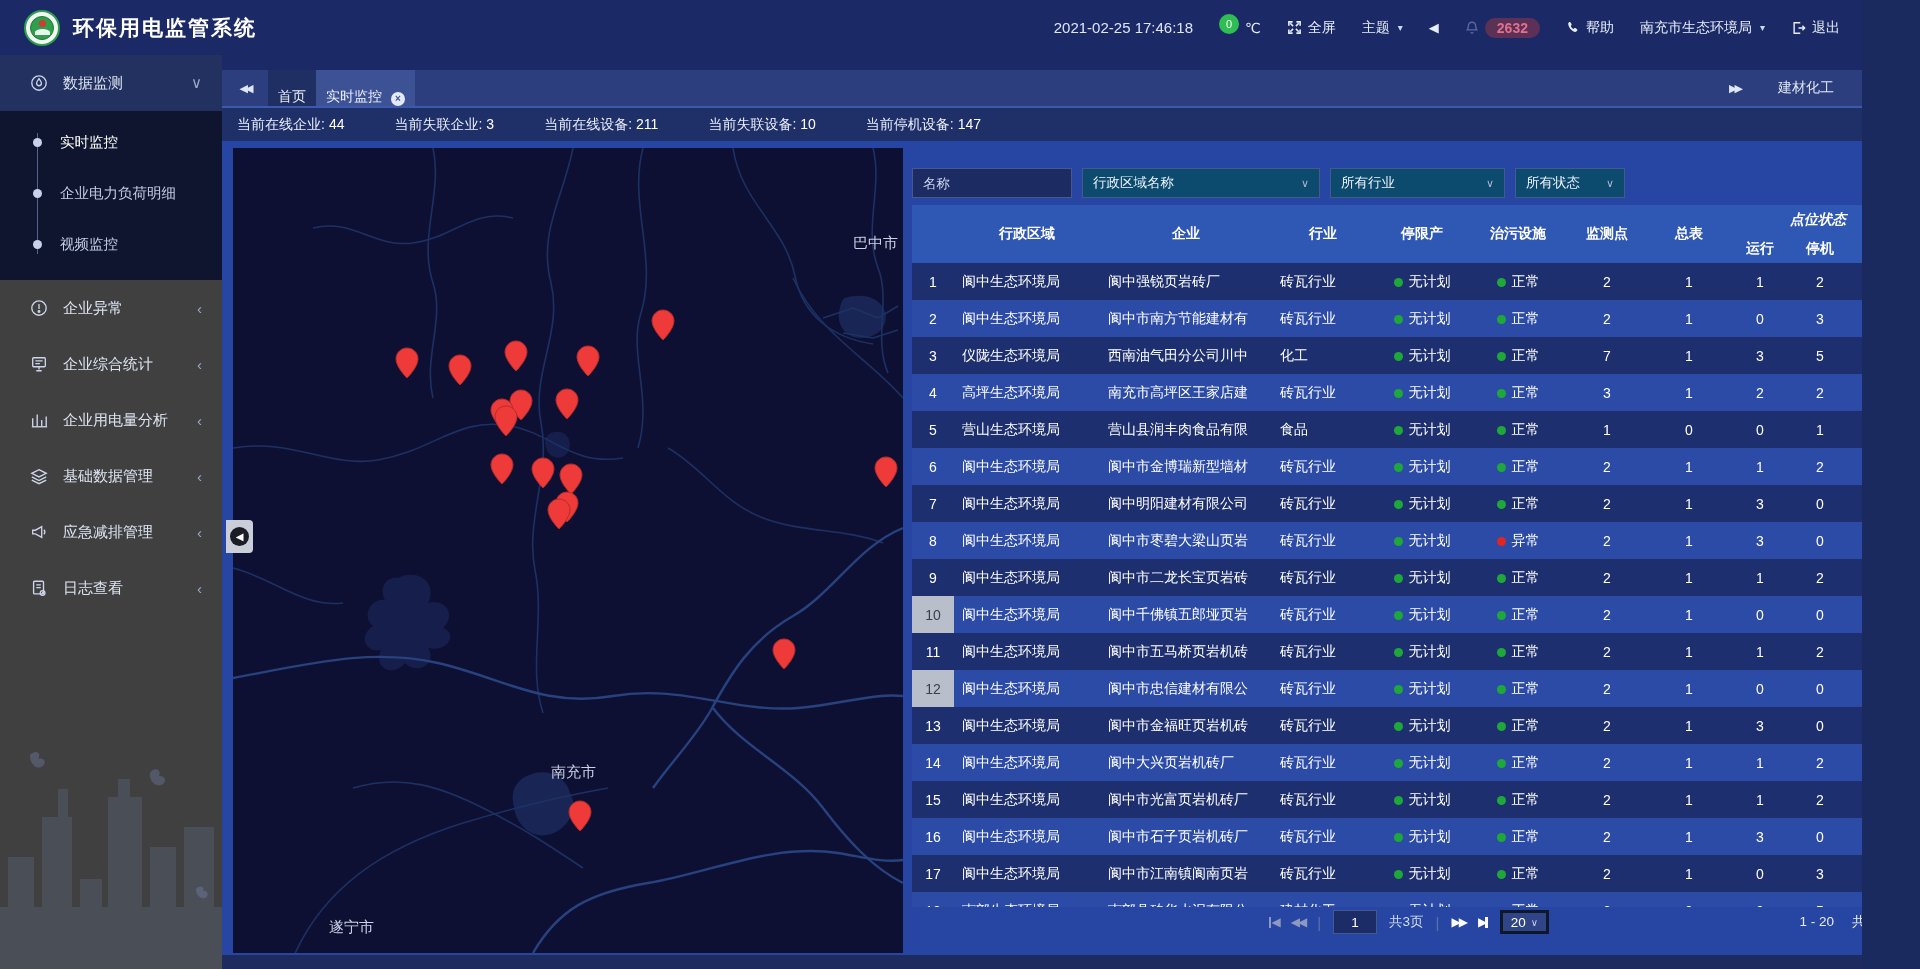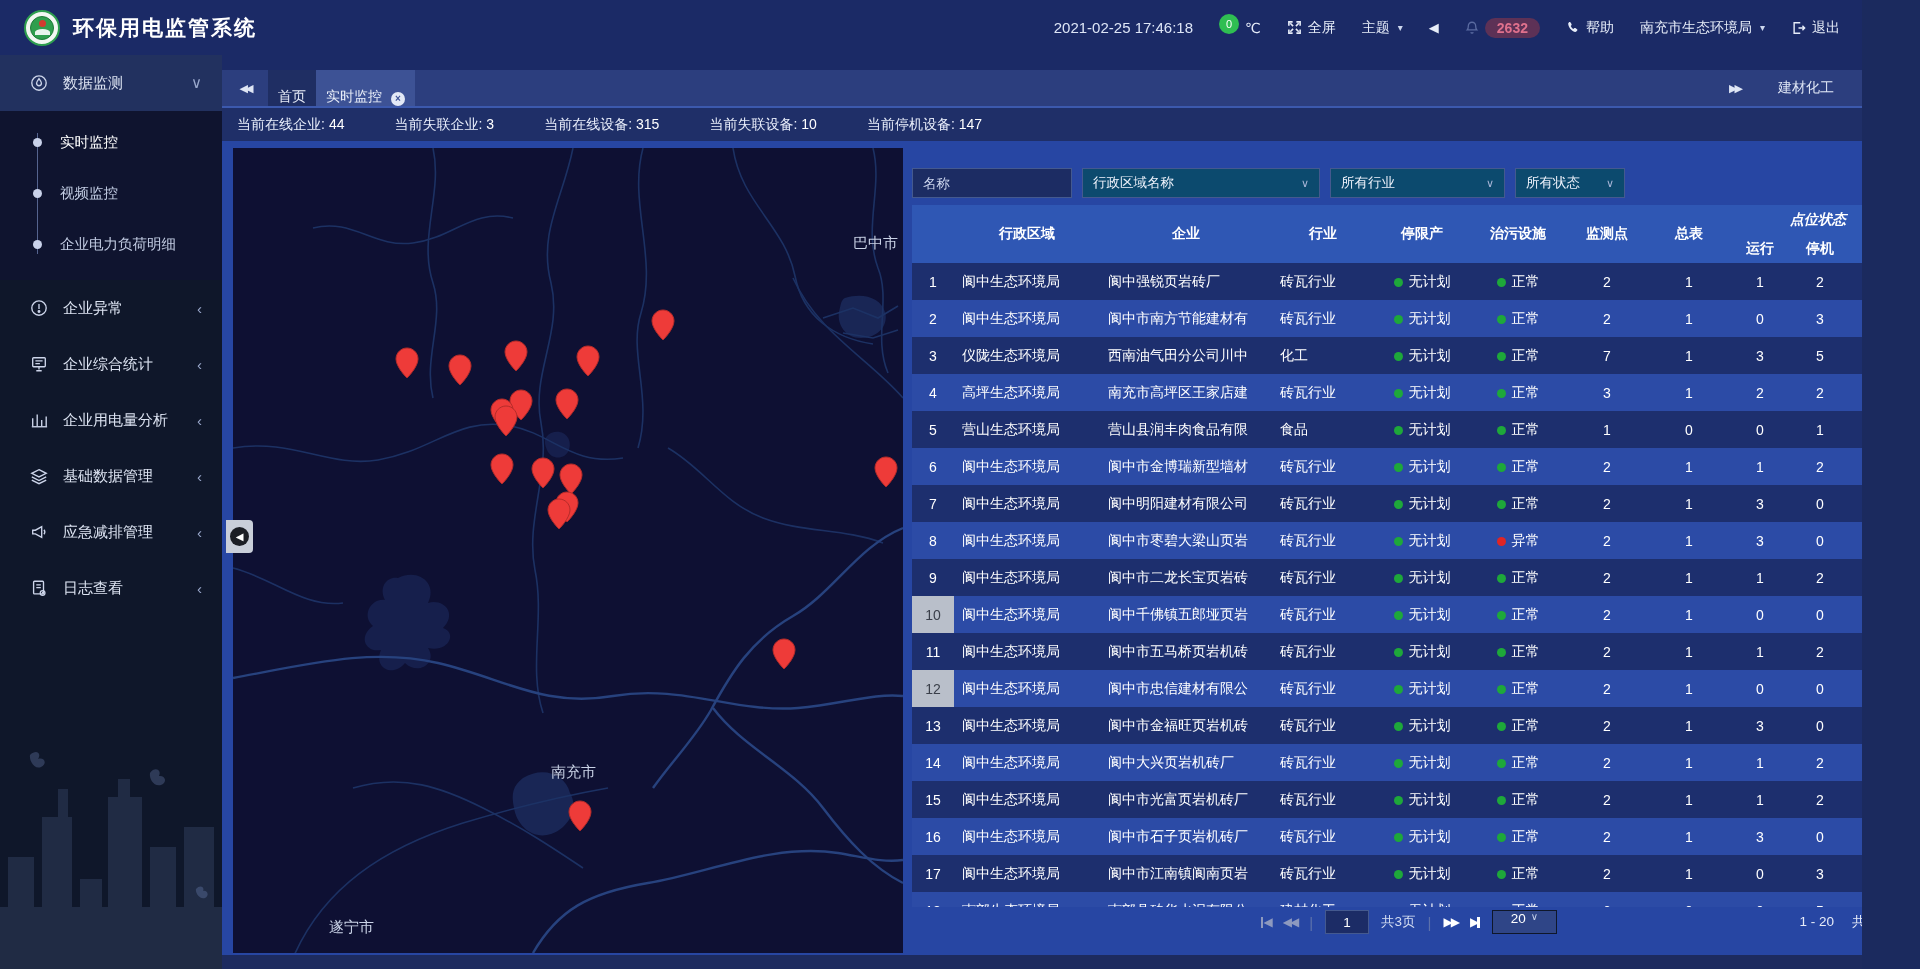--- a/index.html
+++ b/index.html
@@ -18,21 +18,21 @@
   .h-item { display:flex; align-items:center; gap:6px; margin-left:26px; cursor:default; white-space:nowrap; }
   .datetime { font-size:15px; color:#dde5f6; }
   .temp-circle { width:20px; height:20px; border-radius:50%; background:#2fbe52; color:#fff; font-size:11px; display:flex; align-items:center; justify-content:center; margin-top:-8px; }
   .caret { font-size:10px; color:#cdd7ee; margin-left:2px; }
   .speaker { font-size:13px; color:#e7edf9; }
   .badge-pill { background:#5d3156; color:#e0718d; border-radius:10px; padding:2px 12px; font-size:14px; font-weight:bold; }
   .bell-dim { color:#5a6aa0; display:flex; }
   .hicon { display:flex; align-items:center; }
 
   
-  .sidebar { position:absolute; left:0; top:55px; bottom:0; width:222px; background:#0f172a; z-index:4; overflow:hidden; }
+  .sidebar { position:absolute; left:0; top:55px; bottom:0; width:222px; background:#404040; z-index:4; overflow:hidden; }
   .menu-item { height:56px; display:flex; align-items:center; padding-left:30px; color:#dde4f2; font-size:15px; cursor:pointer; position:relative; }
   .menu-item .mi-icon { width:18px; height:18px; margin-right:15px; color:#cdd5ea; display:flex; align-items:center; justify-content:center; }
   .menu-item .mi-chev { margin-left:auto; margin-right:20px; color:#9aa8cc; font-size:15px; }
   .menu-item.section-open { background:#22315f; }
   .submenu { background:#0f142f; position:relative; padding:6px 0 10px; }
   .submenu::before { content:""; position:absolute; left:37px; top:22px; bottom:26px; width:1px; background:#55648f; }
   .submenu-item { height:51px; display:flex; align-items:center; padding-left:60px; color:#c3cde4; font-size:14.5px; cursor:pointer; position:relative; }
   .submenu-item .dot { position:absolute; left:33px; width:9px; height:9px; border-radius:50%; background:#c9d2ea; }
   .submenu-item.active { color:#ffffff; }
   .skyline { position:absolute; bottom:0; left:0; width:222px; pointer-events:none; }
@@ -86,21 +86,21 @@
   .vscroll { position:absolute; right:0; top:0; bottom:0; width:8px; background:rgba(120,140,190,0.25); }
   .vscroll .thumb { position:absolute; left:0; width:8px; top:500px; height:98px; background:#a9b3ce; border-radius:4px; }
 
   .pagination { height:30px; margin-top:0; display:flex; align-items:center; justify-content:center; position:relative; color:#d5def2; font-size:13.5px; gap:12px; }
   .pg-btn { display:flex; align-items:center; cursor:pointer; font-size:12px; letter-spacing:-2px; }
   .pg-btn.disabled { color:#8d99bf; }
   .pg-btn.enabled { color:#ffffff; }
   .vbar { width:2.5px; height:11px; background:currentColor; display:inline-block; letter-spacing:0; }
   .pg-div { color:#5c71ab; font-size:15px; }
   .pg-input { width:44px; height:24px; background:#1c2c66; border:1px solid #44598f; color:#fff; text-align:center; font-size:13.5px; font-family:inherit; }
-  .pg-size { background:#2f4587; border:1px solid #0f172a; color:#fff; height:24px; display:flex; padding:0 18px; gap:5px; cursor:pointer; }
+  .pg-size { background:#2f4587; border:3px solid #0f172a; color:#fff; height:24px; display:flex; align-items:center; padding:0 8px; gap:5px; cursor:pointer; }
   .pg-size .sel-caret { font-size:10px; color:#c7d1ea; }
   .pg-info { position:absolute; right:12px; color:#e7ecf8; }
   .pg-info .sep { display:inline-block; width:18px; }
 </style>
 </head>
 <body>
 
 <div class="app">
 
   <div class="header">
@@ -173,25 +173,25 @@
           <span class="mi-label">数据监测</span>
           <span class="mi-chev">∨</span>
         </div>
         <div class="submenu">
           <div class="submenu-item active">
             <span class="dot"></span>
             <span>实时监控</span>
           </div>
           <div class="submenu-item">
             <span class="dot"></span>
-            <span>视频监控</span>
+            <span>企业电力负荷明细</span>
           </div>
           <div class="submenu-item">
             <span class="dot"></span>
-            <span>企业电力负荷明细</span>
+            <span>视频监控</span>
           </div>
         </div>
         <div class="menu-item">
           <span class="mi-icon">
             <svg width="18" height="18" viewBox="0 0 20 20" fill="none" stroke="currentColor" stroke-width="1.5">
               <circle cx="10" cy="10" r="8"></circle>
               <path d="M10 5.5v5.5"></path>
               <circle cx="10" cy="14" r="0.9" fill="currentColor"></circle>
             </svg>
           </span>
@@ -286,21 +286,21 @@
         </span>
       <span class="tabbar-right">
         <span class="fwd-arrow">▶▶</span>
         <span>建材化工</span>
       </span>
     </div>
 
     <div class="statsbar">
         <span class="stat-item"><span>当前在线企业:</span><span class="v">44</span></span>
         <span class="stat-item"><span>当前失联企业:</span><span class="v">3</span></span>
-        <span class="stat-item"><span>当前在线设备:</span><span class="v">315</span></span>
+        <span class="stat-item"><span>当前在线设备:</span><span class="v">211</span></span>
         <span class="stat-item"><span>当前失联设备:</span><span class="v">10</span></span>
         <span class="stat-item"><span>当前停机设备:</span><span class="v">147</span></span>
       </div>
 
     <div class="content">
 
       <div class="map-panel">
         <div class="map-collapse">
             <span class="cc">◀</span>
           </div>

